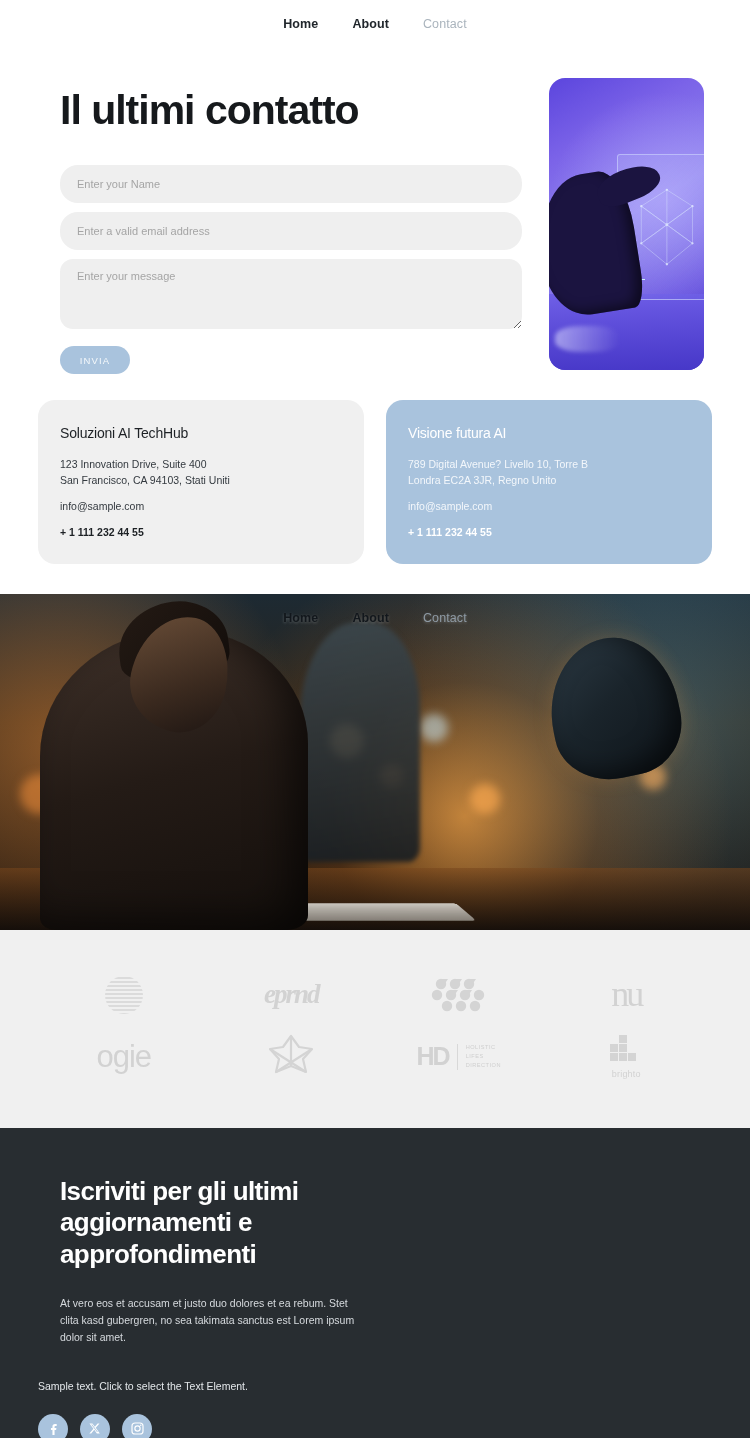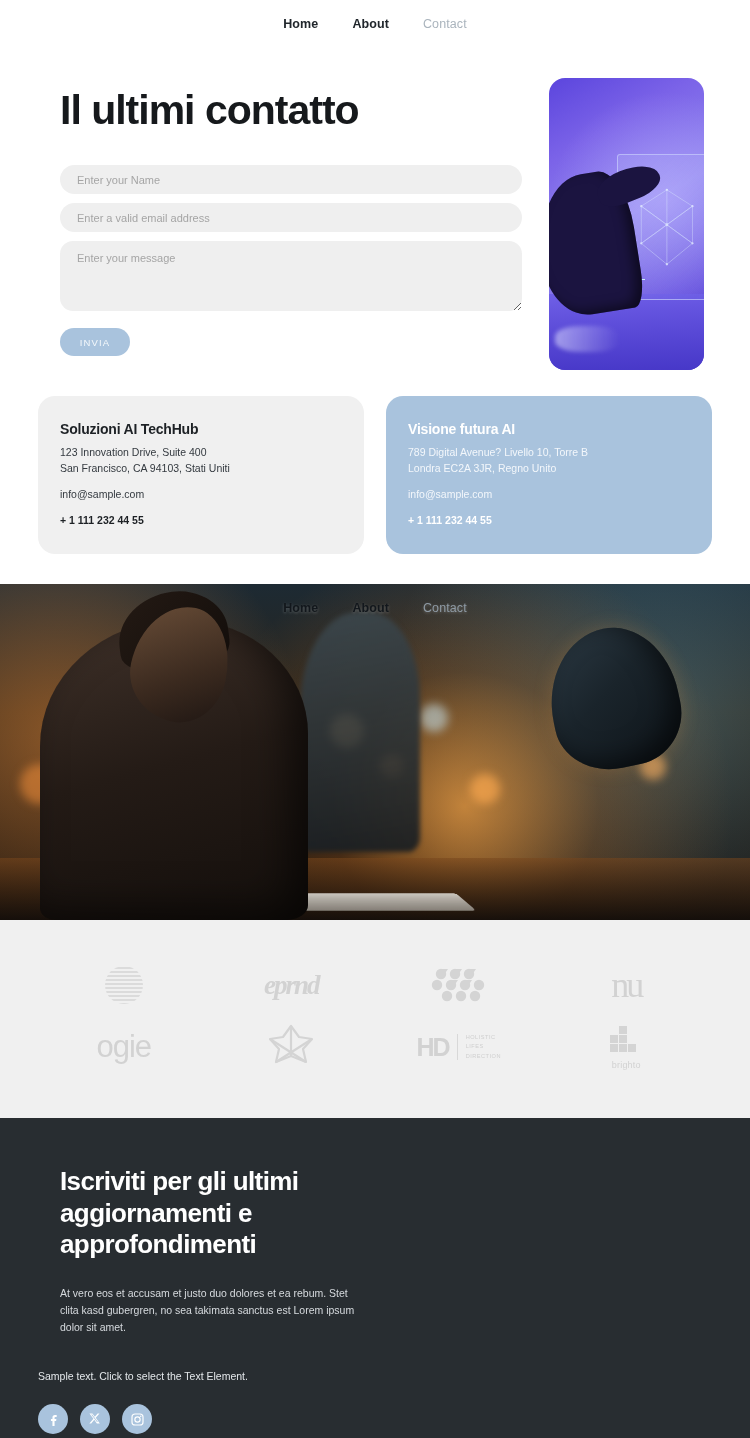--- a/index.html
+++ b/index.html
@@ -43,21 +43,21 @@
     font-size:41px;
     font-weight:700;
     color:#16191c;
     letter-spacing:-1.0px;
     line-height:1.1;
     margin:10px 0 32px 22px;
   }
   .form { margin-left:22px; }
   .field {
     width:462px;
-    height:29px;
+    height:38px;
     background:#efefef;
     border:none;
     border-radius:18px;
     padding:0 17px;
     font-size:11px;
     color:#6c6c6c;
     font-family:"Liberation Sans", sans-serif;
     display:block;
     margin-bottom:9px;
     outline:none;
@@ -158,23 +158,23 @@
   .card {
     flex:1 1 0;
     border-radius:17px;
     padding:25px 22px 26px 22px;
     min-height:158px;
   }
   .card.gray { background:#f0f0f0; }
   .card.blue { background:#a9c3dd; }
   .card-title {
     font-size:14px;
-    font-weight:700;
+    font-weight:400;
     color:#1d2125;
-    margin-bottom:8px;
+    margin-bottom:16px;
     letter-spacing:-.2px;
   }
   .card.blue .card-title { color:#ffffff; }
   .card-line {
     font-size:10.5px;
     color:#33393f;
     line-height:1.48;
   }
   .card.blue .card-line { color:#f3f7fb; }
   .card-gap { height:11px; }

